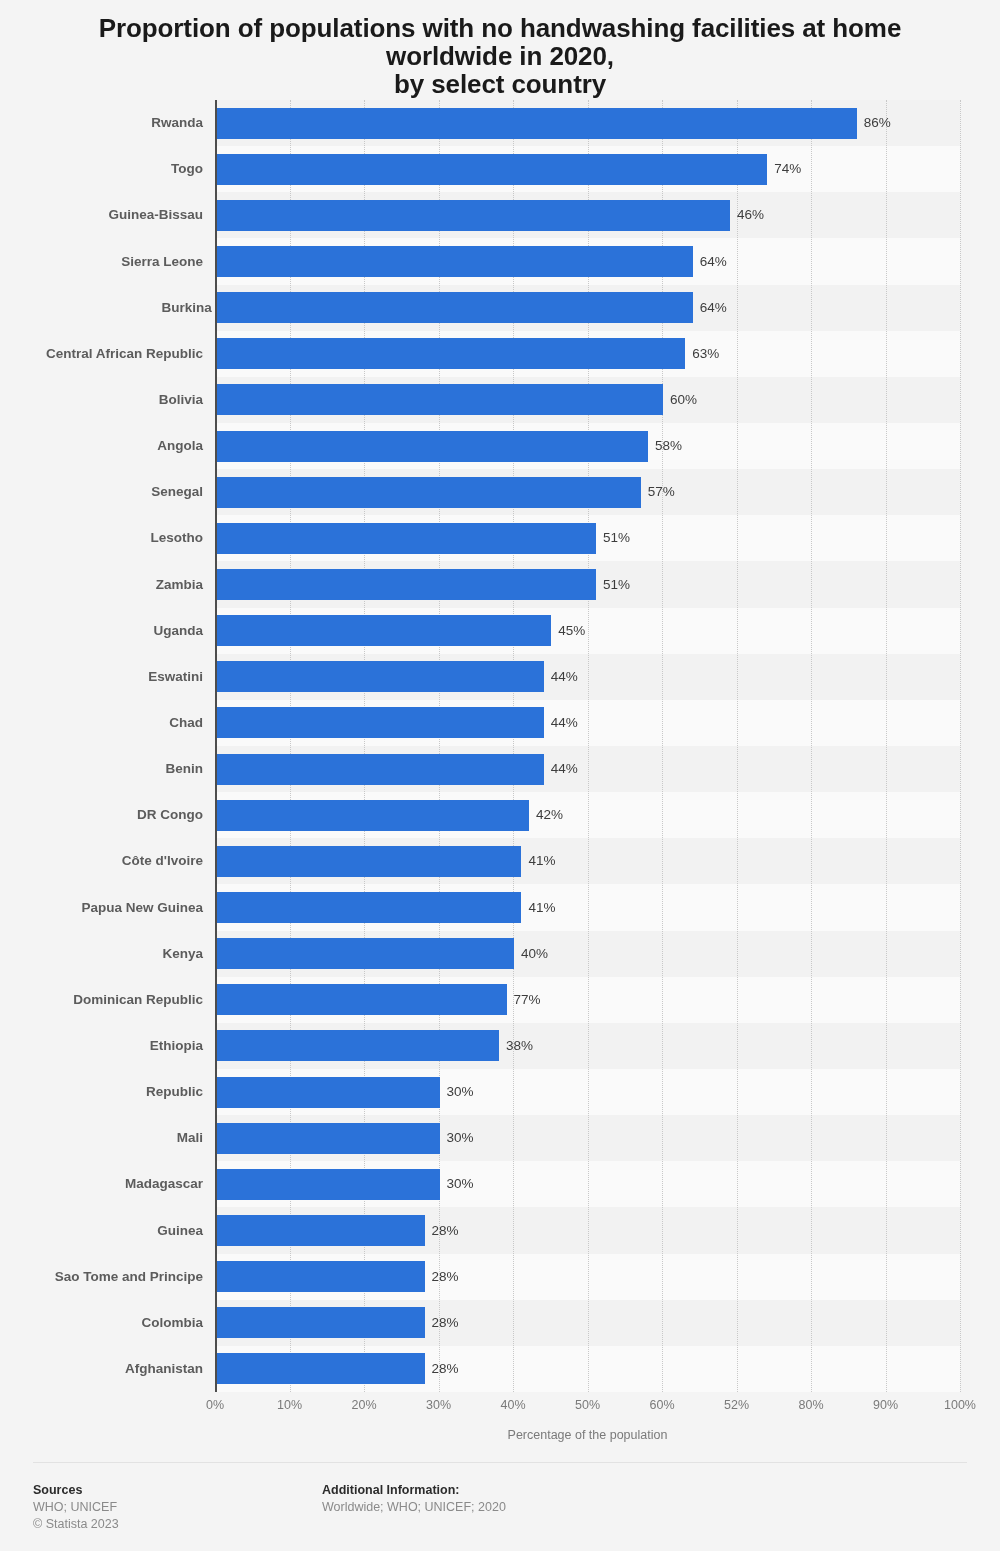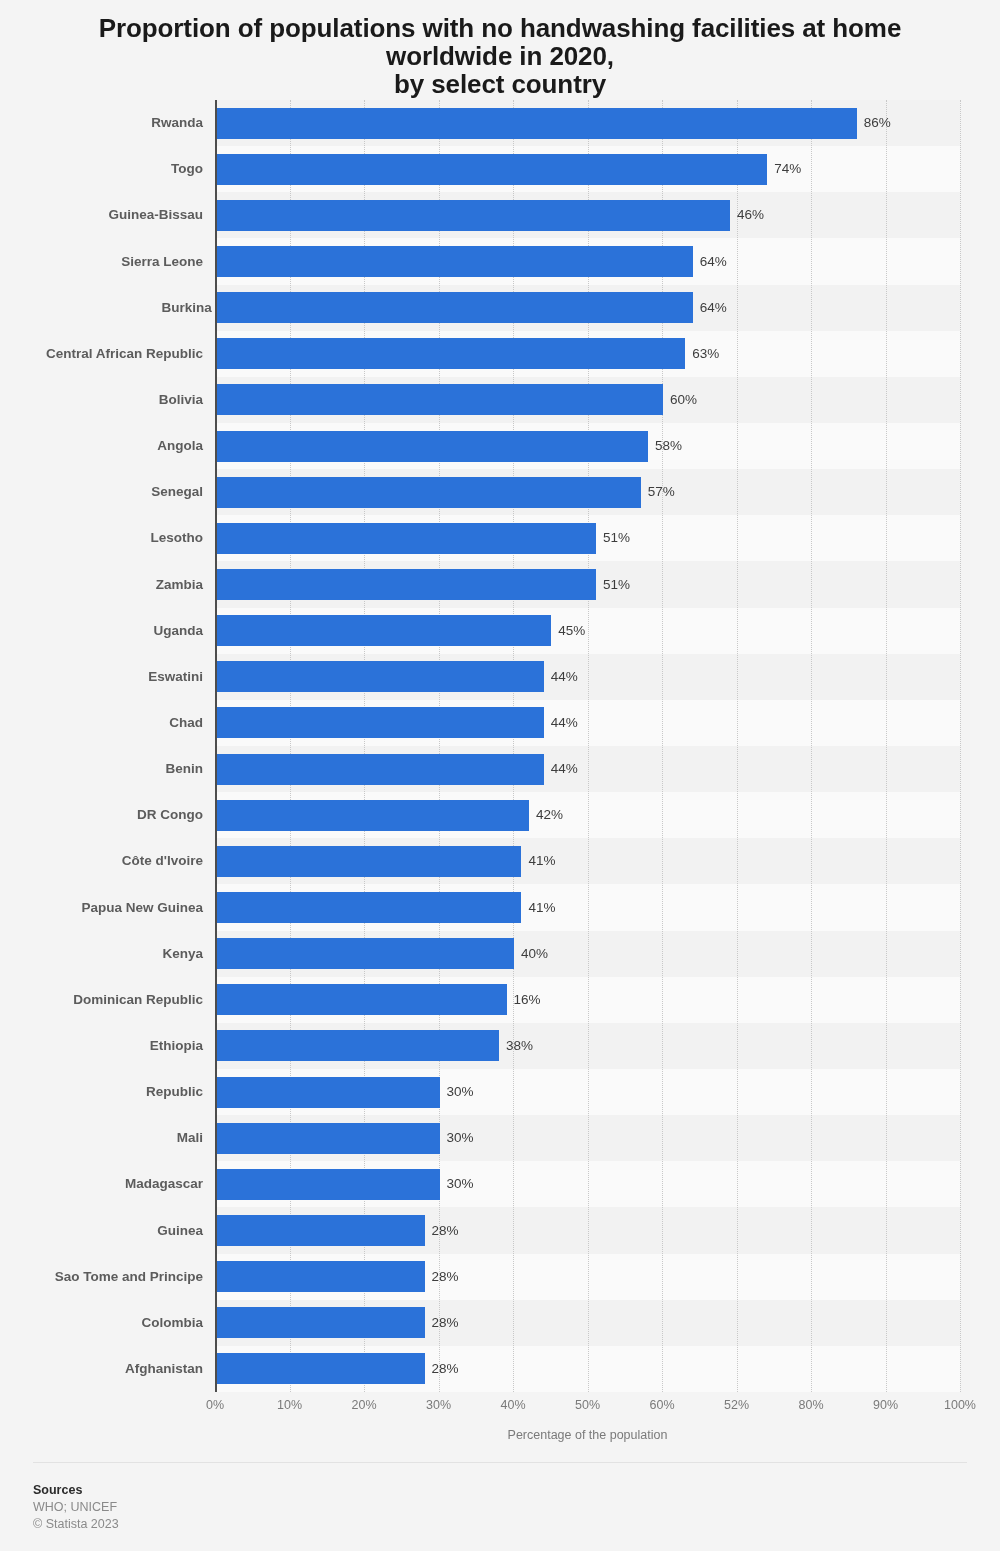--- a/index.html
+++ b/index.html
@@ -287,20 +287,24 @@
   </div>
 <div id="x-axis-title">Percentage of the population</div>
 
 <div id="footer">
   <div id="footer-divider"></div>
   <div class="foot-col" id="foot-sources">
     <div class="foot-head">Sources</div>
     <div class="foot-line">WHO; UNICEF</div>
     <div class="foot-line">© Statista 2023</div>
   </div>
+  <div class="foot-col" id="foot-extra">
+    <div class="foot-head">Additional Information:</div>
+    <div class="foot-line">Worldwide; WHO; UNICEF; 2020</div>
+  </div>
 </div>
 
 <div class="val-label" style="left: 863.7px; top: 116.071px;">86%</div>
 <div class="val-label" style="left: 774.3px; top: 162.214px;">74%</div>
 <div class="val-label" style="left: 737.05px; top: 208.357px;">46%</div>
 <div class="val-label" style="left: 699.8px; top: 254.5px;">64%</div>
 <div class="val-label" style="left: 699.8px; top: 300.643px;">64%</div>
 <div class="val-label" style="left: 692.35px; top: 346.786px;">63%</div>
 <div class="val-label" style="left: 670px; top: 392.929px;">60%</div>
 <div class="val-label" style="left: 655.1px; top: 439.071px;">58%</div>
@@ -308,21 +312,21 @@
 <div class="val-label" style="left: 602.95px; top: 531.357px;">51%</div>
 <div class="val-label" style="left: 602.95px; top: 577.5px;">51%</div>
 <div class="val-label" style="left: 558.25px; top: 623.643px;">45%</div>
 <div class="val-label" style="left: 550.8px; top: 669.786px;">44%</div>
 <div class="val-label" style="left: 550.8px; top: 715.929px;">44%</div>
 <div class="val-label" style="left: 550.8px; top: 762.071px;">44%</div>
 <div class="val-label" style="left: 535.9px; top: 808.214px;">42%</div>
 <div class="val-label" style="left: 528.45px; top: 854.357px;">41%</div>
 <div class="val-label" style="left: 528.45px; top: 900.5px;">41%</div>
 <div class="val-label" style="left: 521px; top: 946.643px;">40%</div>
-<div class="val-label" style="left: 513.55px; top: 992.786px;">16%</div>
+<div class="val-label" style="left: 513.55px; top: 992.786px;">77%</div>
 <div class="val-label" style="left: 506.1px; top: 1038.93px;">38%</div>
 <div class="val-label" style="left: 446.5px; top: 1085.07px;">30%</div>
 <div class="val-label" style="left: 446.5px; top: 1131.21px;">30%</div>
 <div class="val-label" style="left: 446.5px; top: 1177.36px;">30%</div>
 <div class="val-label" style="left: 431.6px; top: 1223.5px;">28%</div>
 <div class="val-label" style="left: 431.6px; top: 1269.64px;">28%</div>
 <div class="val-label" style="left: 431.6px; top: 1315.79px;">28%</div>
 <div class="val-label" style="left: 431.6px; top: 1361.93px;">28%</div>
 
 </body></html>

